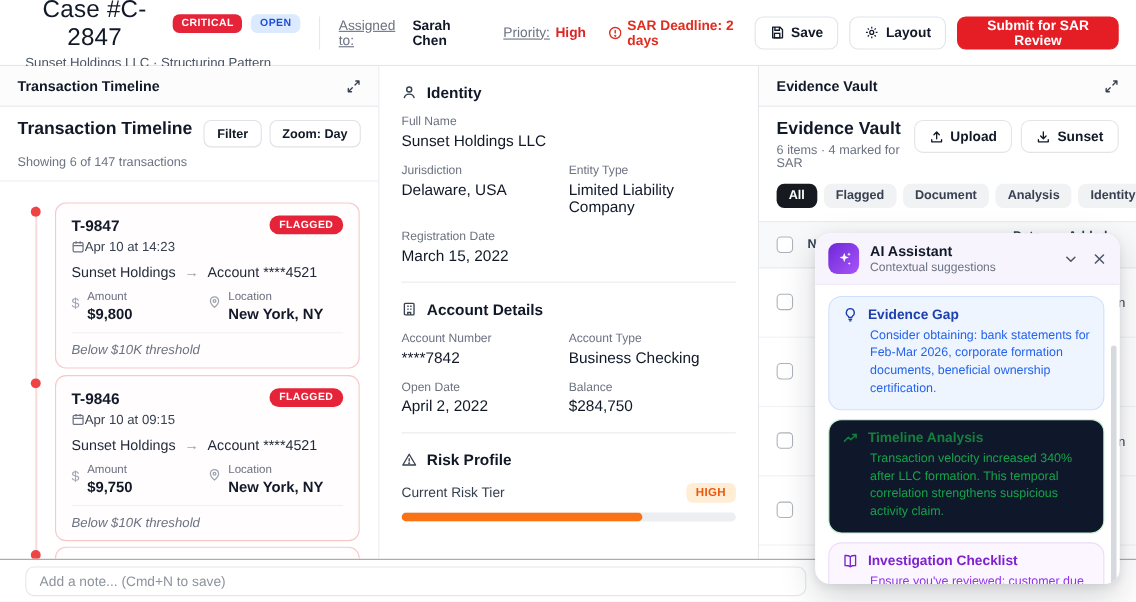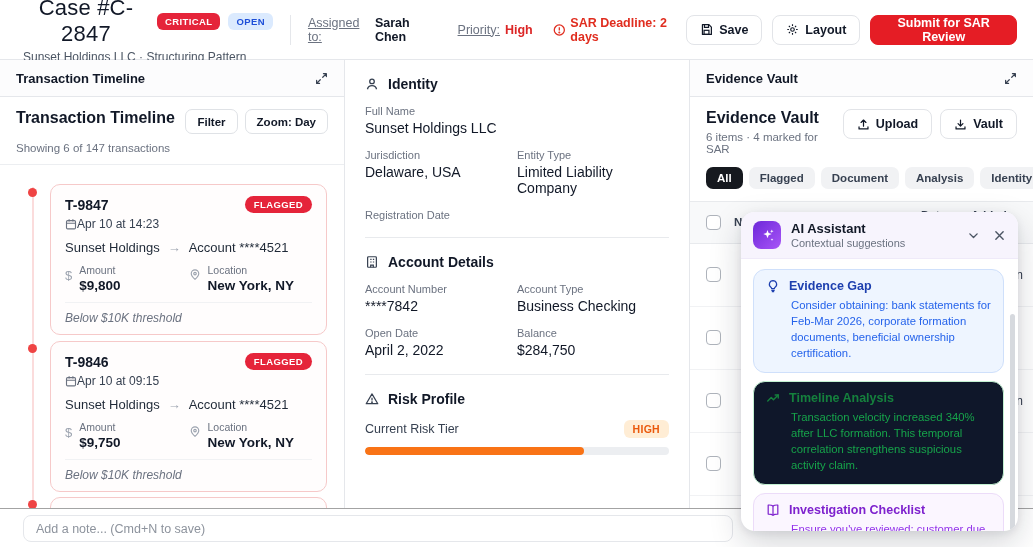--- a/index.html
+++ b/index.html
@@ -330,20 +330,21 @@
               <div class="field-label">Jurisdiction</div>
               <div class="field-value">Delaware, USA</div>
             </div>
             <div class="field">
               <div class="field-label">Entity Type</div>
               <div class="field-value">Limited Liability Company</div>
             </div>
           </div>
           <div class="field">
             <div class="field-label">Registration Date</div>
+            <div class="field-value">March 15, 2022</div>
           </div>
         </div>
 
         <div class="sec-divider"></div>
 
         <div class="sec">
           <div class="sec-head">
             <svg class="ic" width="14" height="14" viewBox="0 0 16 16" fill="none" stroke="#374151" stroke-width="1.4">
                 <rect x="3" y="2" width="10" height="12" rx="1"></rect>
                 <path d="M6 5h1.5M9 5h1.5M6 8h1.5M9 8h1.5M6.5 14v-2.5h3V14"></path>
@@ -416,21 +417,21 @@
                 <path d="M8 10V3M5 5.5L8 2.5l3 3"></path>
                 <path d="M2.5 11v2.5h11V11"></path>
               </svg>
             <span>Upload</span>
           </button>
           <button class="btn">
             <svg class="ic" width="13" height="13" viewBox="0 0 16 16" fill="none" stroke="#111827" stroke-width="1.5" stroke-linecap="round" stroke-linejoin="round">
                 <path d="M8 2.5V9.5M5 7L8 10l3-3"></path>
                 <path d="M2.5 11v2.5h11V11"></path>
               </svg>
-            <span>Vault</span>
+            <span>Sunset</span>
           </button>
         </div>
       </div>
       <div class="chips">
         <button class="chip chip-active">All</button>
         <button class="chip">Flagged</button>
         <button class="chip">Document</button>
         <button class="chip">Analysis</button>
         <button class="chip">Identity</button>
       </div>

